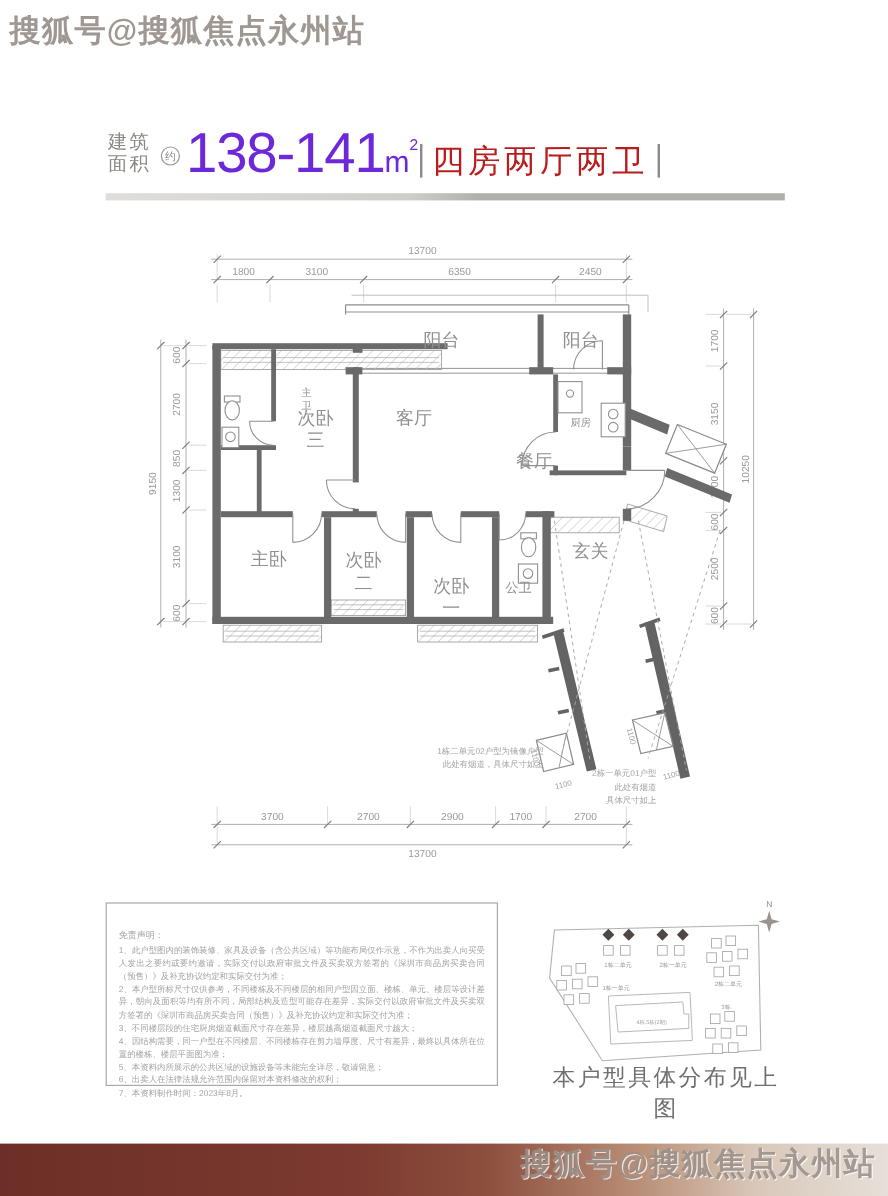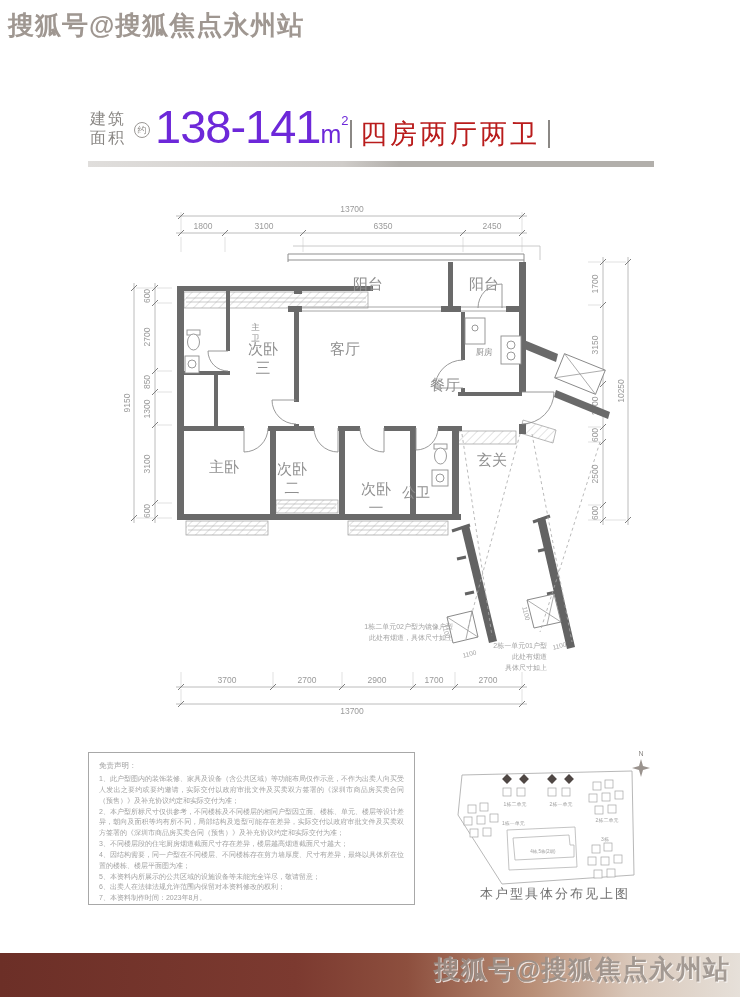--- a/index.html
+++ b/index.html
@@ -21,23 +21,23 @@
               font-size:27px;color:#b91c1c;letter-spacing:3px;font-weight:500;}
   .vline{width:2px;height:28px;background:#8b8885;}
   .hdr-bar{position:absolute;left:88px;top:161px;width:566px;height:6px;
            background:linear-gradient(90deg,#e0dedc 0%,#cfccc9 45%,#b2afab 55%,#b2afab 100%);}
   
   .rlabel{position:absolute;color:#8f8f8f;font-size:15px;text-align:center;line-height:1.25;}
   .note{position:absolute;color:#a3a3a3;font-size:7px;line-height:1.55;text-align:right;}
   
   .disc{position:absolute;left:88px;top:752px;width:327px;height:153px;border:1px solid #a8a8a8;
         padding:8px 10px;box-sizing:border-box;color:#a2a2a2;background:#fff;}
-  .disc .t{font-size:7.5px;margin:0 0 3px 0;}
+  .disc .t{font-size:7.5px;margin:14px 0 3px 0;}
   .disc .i{font-size:7px;line-height:1.55;text-align:justify;}
-  .mapcap{position:absolute;left:455px;top:885px;width:200px;text-align:center;font-size:13px;
+  .mapcap{position:absolute;left:455px;top:885px;width:200px;text-align:center;font-size:19px;
           color:#6f6f6f;letter-spacing:2px;}
   .band{position:absolute;left:0;bottom:0;width:740px;height:44px;
         background:linear-gradient(90deg,#6c2f27 0%,#7c3a30 40%,#8d4f3e 55%,#b98f77 72%,#d9c7b9 85%,#e6e0d9 100%);}
   svg{position:absolute;left:0;top:0;}
   svg text{font-family:"Liberation Sans",sans-serif;}
 </style>
 </head>
 <body>
 
 <div class="page">
@@ -313,23 +313,23 @@
 
   <div class="rlabel" style="left:348px;top:275px;width:40px;">阳台</div>
   <div class="rlabel" style="left:464px;top:275px;width:40px;">阳台</div>
   <div class="rlabel" style="left:203px;top:322px;width:11px;font-size:8.5px;margin-left:47px;">主卫</div>
   <div class="rlabel" style="left:243px;top:340px;width:40px;">次卧三</div>
   <div class="rlabel" style="left:325px;top:340px;width:40px;">客厅</div>
   <div class="rlabel" style="left:425px;top:340px;width:40px;margin-top:36px;">餐厅</div>
   <div class="rlabel" style="left:464px;top:347px;width:40px;font-size:8.5px;">厨房</div>
   <div class="rlabel" style="left:472px;top:403px;width:40px;margin-top:48px;">玄关</div>
   <div class="rlabel" style="left:204px;top:458px;width:40px;">主卧</div>
-  <div class="rlabel" style="left:272px;top:460px;width:40px;">次卧二</div>
+  <div class="rlabel" style="left:283px;top:460px;width:40px;font-family:Liberation Mono, monospace;">次卧二</div>
   <div class="rlabel" style="left:356px;top:480px;width:40px;">次卧一</div>
-  <div class="rlabel" style="left:396px;top:484px;width:40px;font-size:14px;">公卫</div>
+  <div class="rlabel" style="left:412px;top:484px;width:40px;font-size:11px;">公卫</div>
 
   <div class="note" style="left:338px;top:622px;width:115px;">
     <div>1栋二单元02户型为镜像户型</div>
     <div>此处有烟道，具体尺寸如上</div>
   </div>
   <div class="note" style="left:492px;top:641px;width:55px;">
     <div>2栋一单元01户型</div>
     <div>此处有烟道</div>
     <div>具体尺寸如上</div>
   </div>

